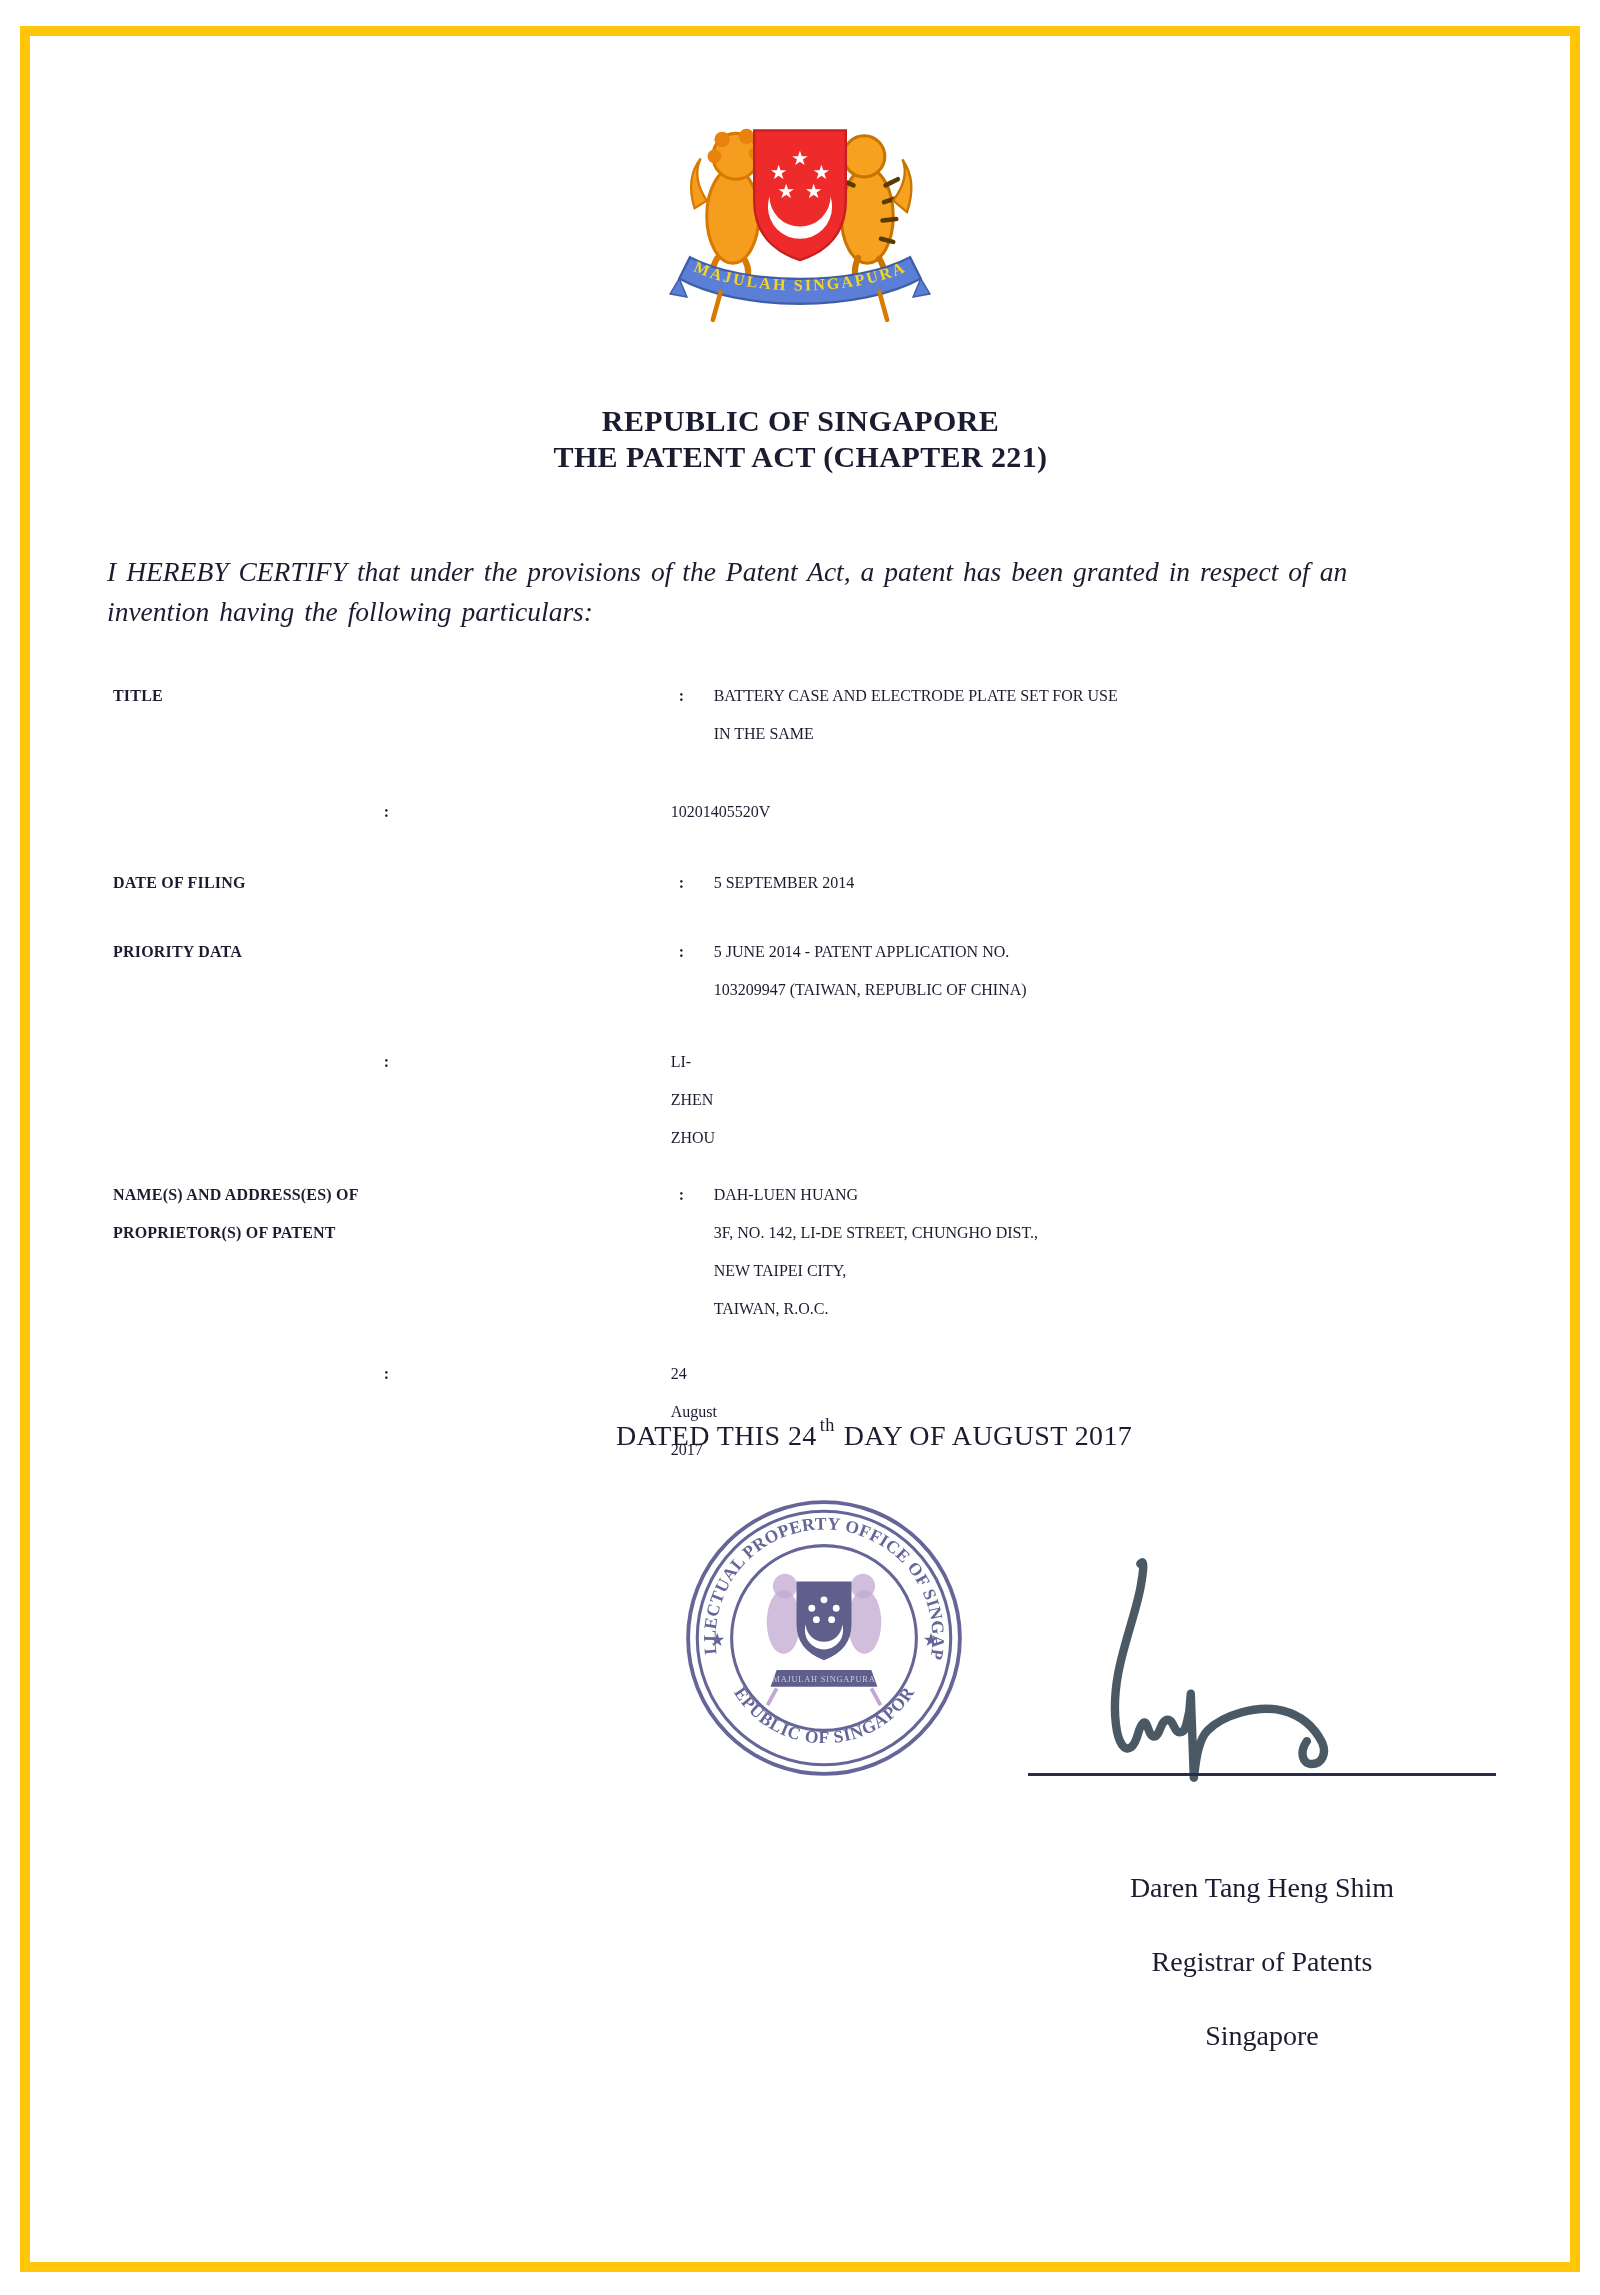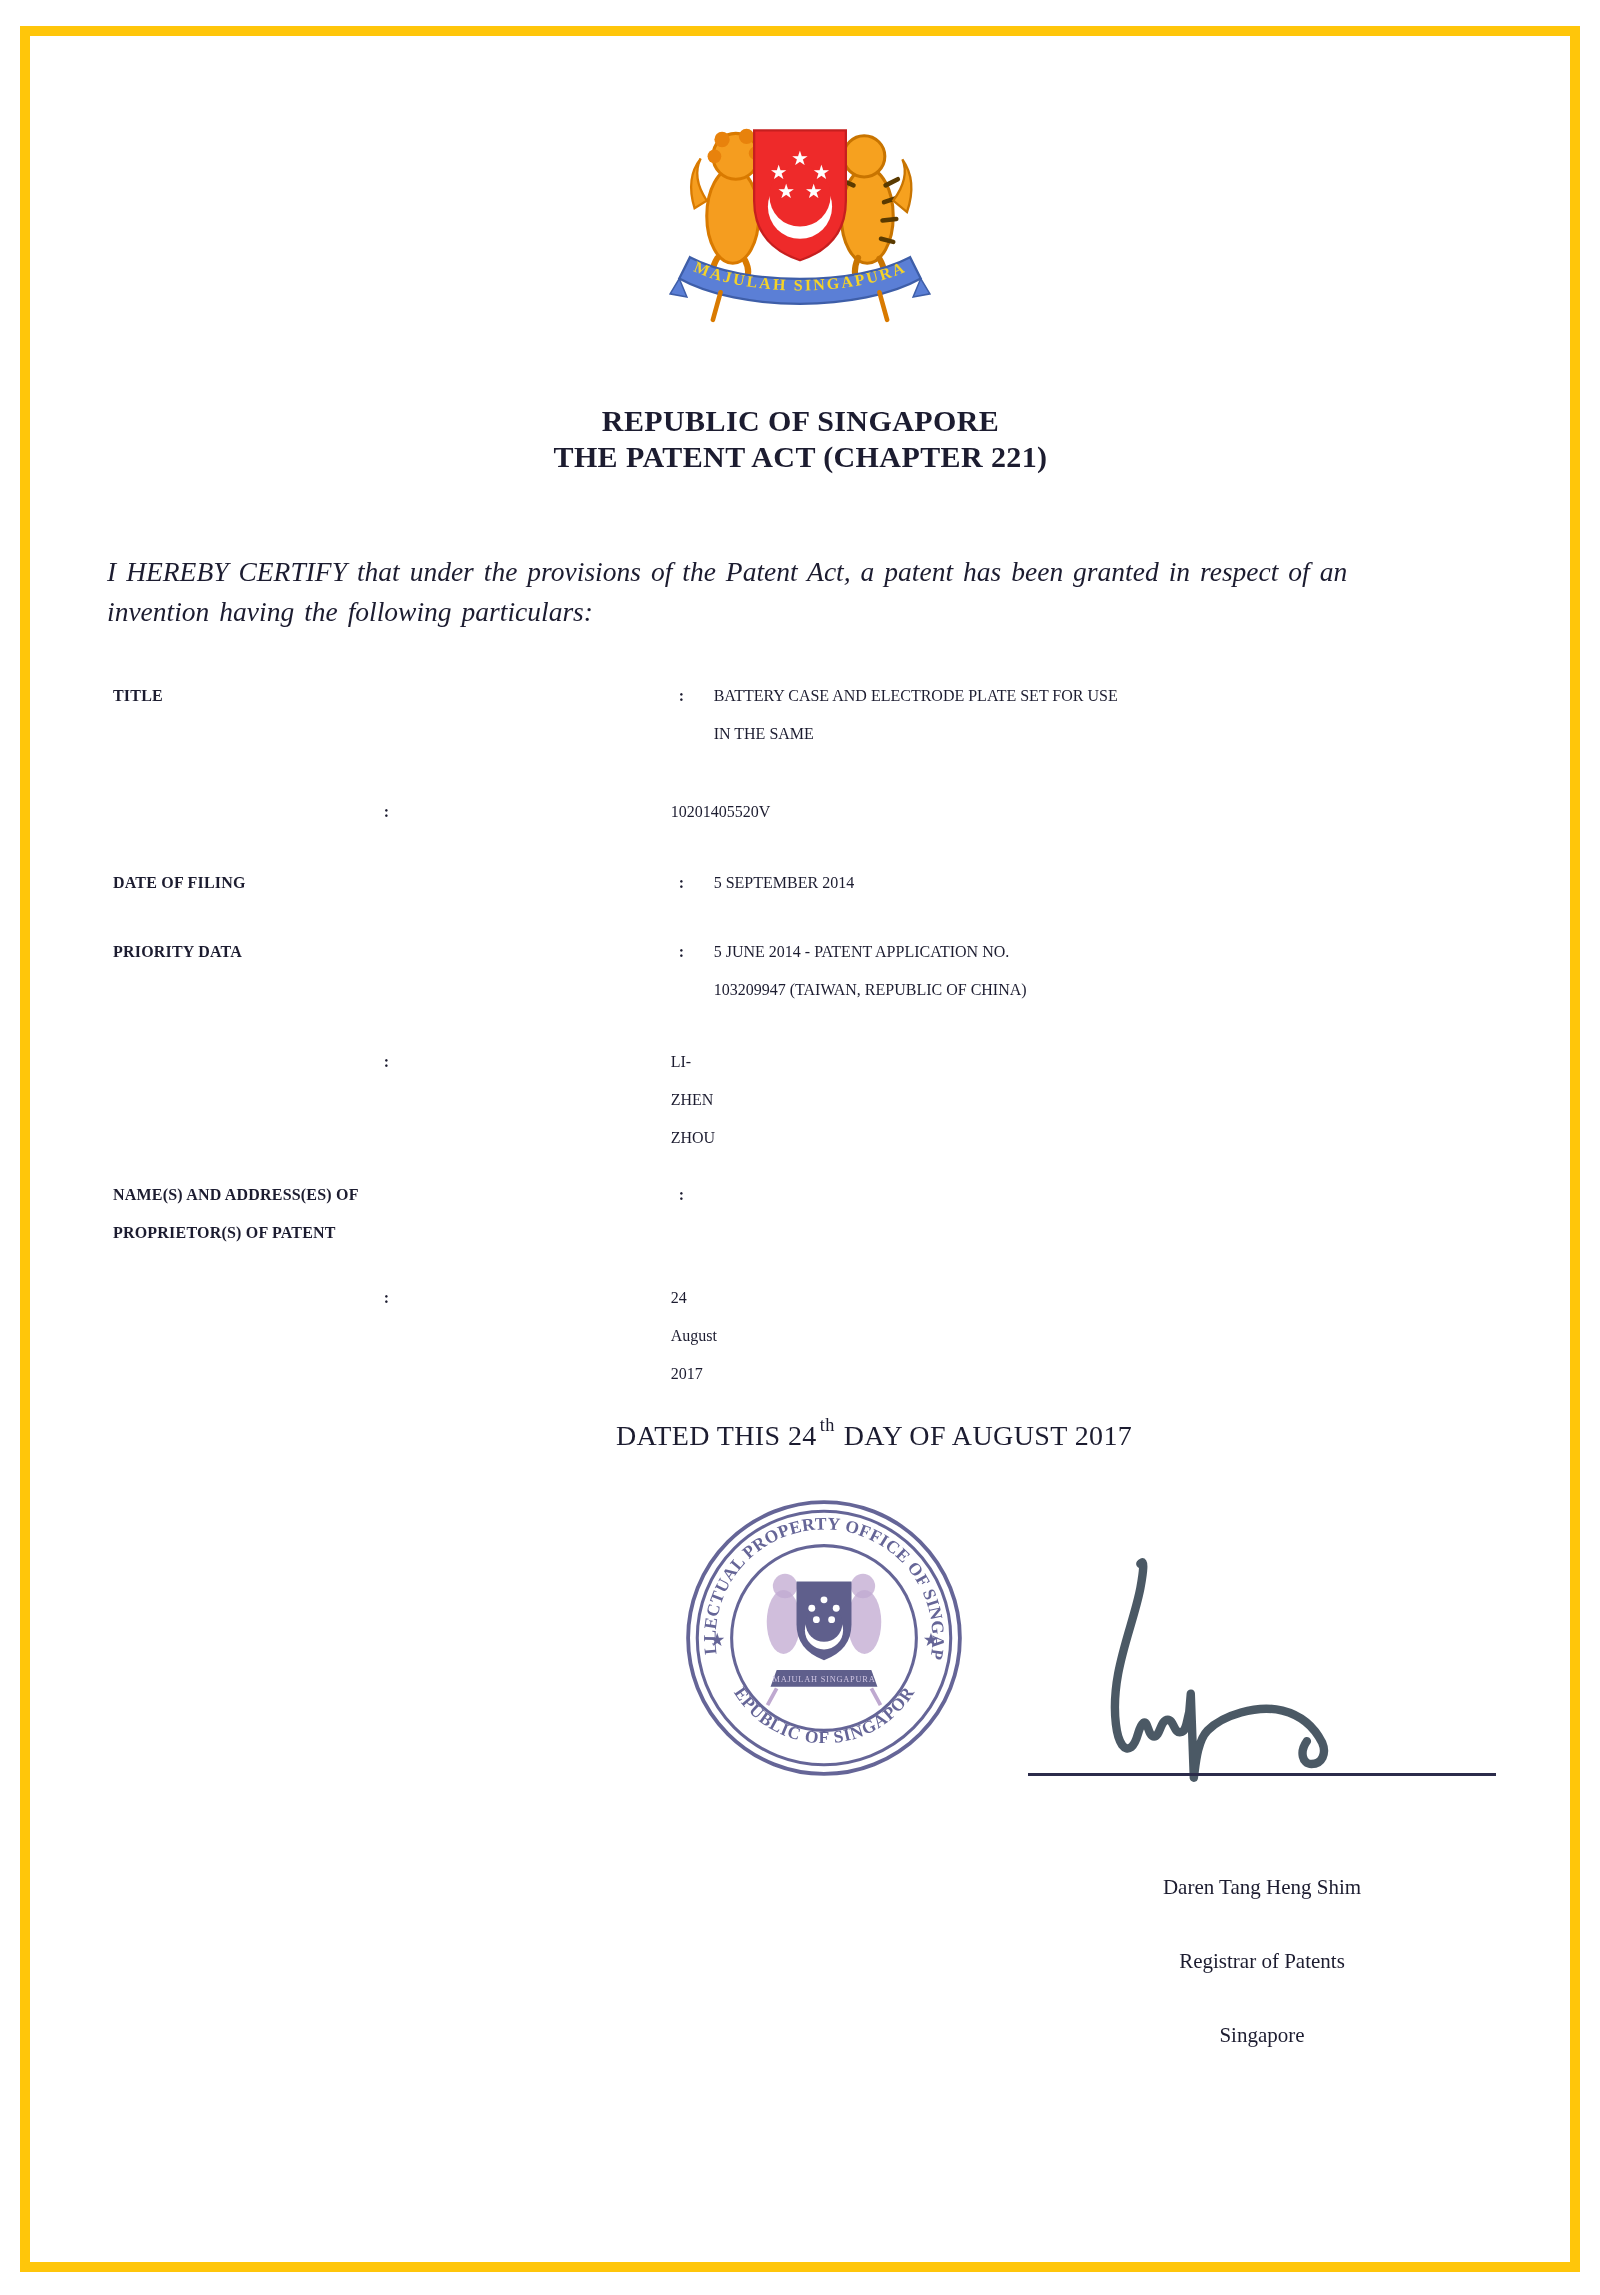--- a/index.html
+++ b/index.html
@@ -40,21 +40,21 @@
   .dated{
     position:absolute;left:616px;top:1415px;font-size:28px;font-weight:normal;
     letter-spacing:0.4px;
   }
   .dated sup{font-size:18.3px;vertical-align:13.8px;margin-left:3.1px;margin-right:1.5px;}
   .seal{position:absolute;left:682px;top:1496px;width:284px;height:284px;opacity:0.9;}
   .signature{position:absolute;left:1070px;top:1544px;width:321px;height:246px;}
   .sig-line{position:absolute;left:1028px;top:1773px;width:468px;height:3.1px;background:#2B2B4A;}
   .sig-block{
     position:absolute;left:1028px;top:1832px;width:468px;
-    text-align:center;font-size:21px;line-height:37px;white-space:pre-line;
+    text-align:center;font-size:28px;line-height:37px;white-space:pre-line;
   }
 </style>
 </head>
 <body>
 
 <div id="page">
 
   <div class="border-frame"></div>
 
   <svg class="crest" viewBox="0 0 400 335">
@@ -133,20 +133,24 @@
 103209947 (TAIWAN, REPUBLIC OF CHINA)</div>
     </div>
     <div class="frow mb5">
       <div class="fcolon">:</div>
       <div class="fvalue">LI-ZHEN ZHOU</div>
     </div>
     <div class="frow mb6">
       <div class="flabel">NAME(S) AND ADDRESS(ES) OF
 PROPRIETOR(S) OF PATENT</div>
       <div class="fcolon">:</div>
+      <div class="fvalue">DAH-LUEN HUANG
+3F, NO. 142, LI-DE STREET, CHUNGHO DIST.,
+NEW TAIPEI CITY,
+TAIWAN, R.O.C.</div>
     </div>
     <div class="frow">
       <div class="fcolon">:</div>
       <div class="fvalue">24 August 2017</div>
     </div>
   </div>
 
   <div class="dated"><span>DATED THIS 24</span><sup>th</sup><span> DAY OF AUGUST 2017</span></div>
 
   <svg class="seal" viewBox="0 0 372 372">

